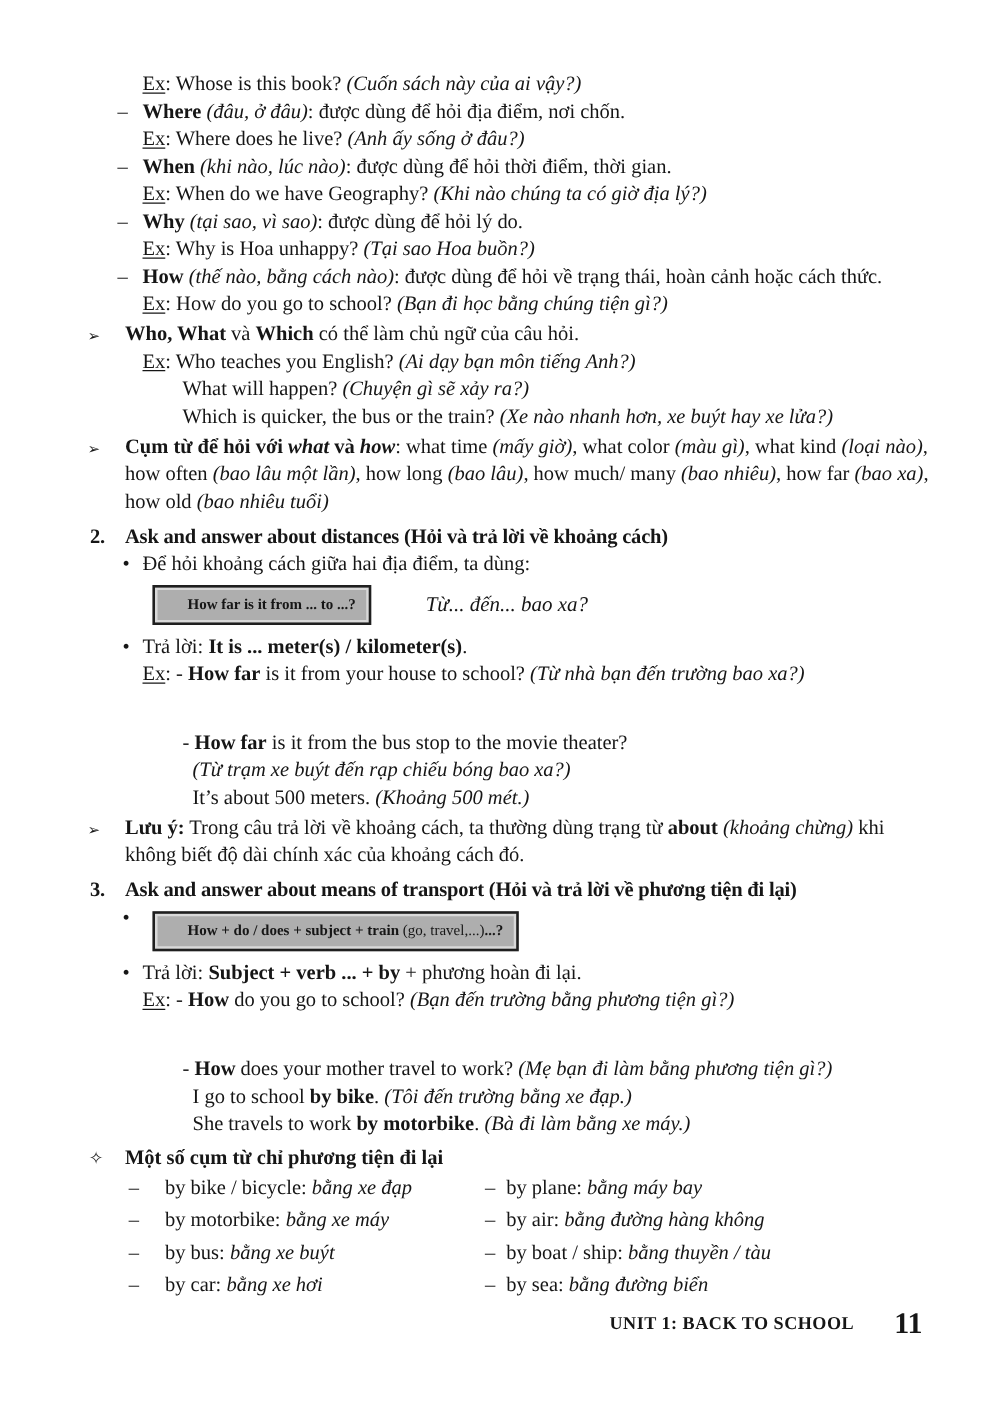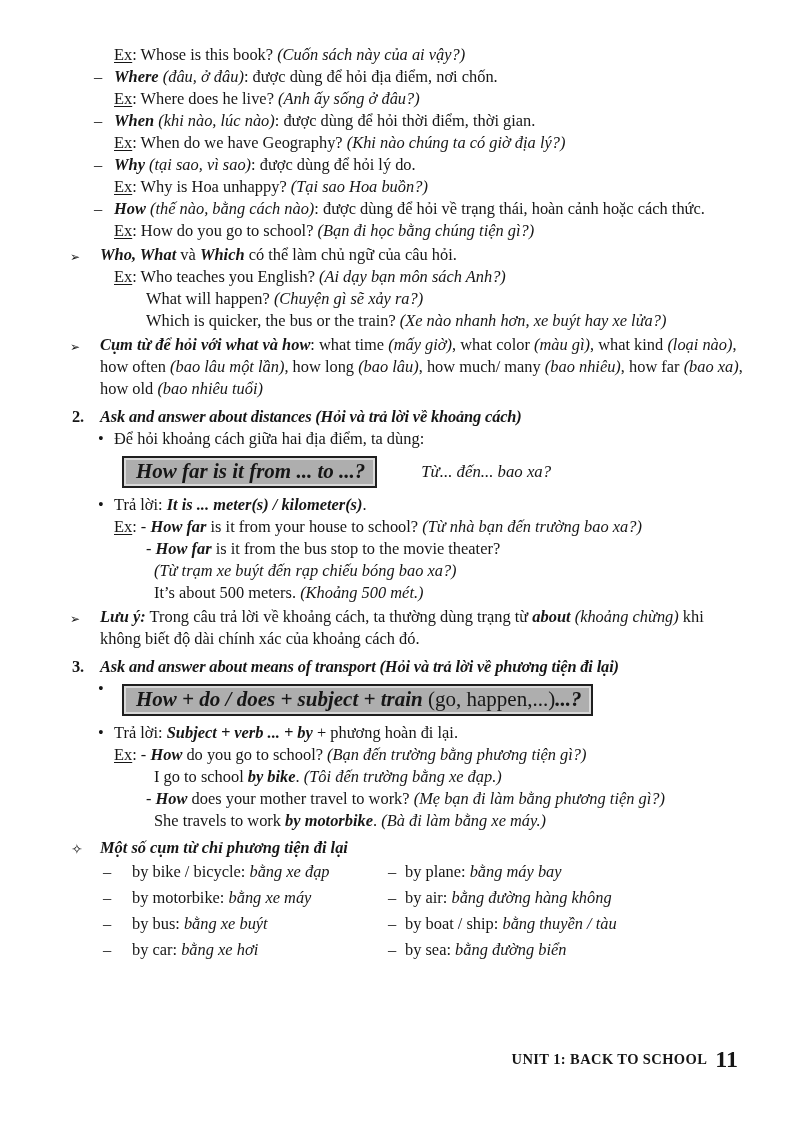--- a/index.html
+++ b/index.html
@@ -8,102 +8,102 @@
     --box-border:#1f1f1f;
     --page-bg:#ffffff;
   }
   html,body{margin:0;padding:0;background:#fff;}
   .page{
     width:800px;height:1142px;position:relative;overflow:hidden;
     background:var(--page-bg);color:var(--text);
     font-family:"Liberation Serif","DejaVu Serif",serif;
     font-size:16.4px;line-height:22px;
   }
-  .content{position:absolute;left:70px;right:54px;top:44px;}
+  .content{position:absolute;left:70px;right:54px;top:56px;}
   .blk{position:relative;}
   .marker{position:absolute;top:0;}
   
   .blk-dash{padding-left:44px;}      .blk-dash>.marker{left:24px;}
   .blk-ex{padding-left:44px;}
   .blk-ex-sub{padding-left:76px;}
   .blk-arrow{padding-left:30px;margin-top:2px;}
   .blk-arrow>.marker{left:0;font-size:12px;top:2px;font-family:"DejaVu Sans","Liberation Sans",sans-serif;}
   .blk-num{padding-left:30px;margin-top:6px;letter-spacing:-0.15px;}
   .blk-num>.marker{left:2px;font-weight:bold;}
   .blk-bullet{padding-left:44px;}    .blk-bullet>.marker{left:28px;}
-  .blk-ex2-dash{padding-left:76px;}
+  .blk-ex2-dash{padding-left:76px;margin-top:33px;}
   .blk-ex2-cont{padding-left:84px;}
   .blk-diamond{padding-left:30px;margin-top:5px;}
   .blk-diamond>.marker{left:1px;font-size:14px;top:1px;font-family:"DejaVu Sans","Liberation Sans",sans-serif;}
   
   .blk-boxrow{margin:6px 0 6px 52px;display:flex;align-items:center;gap:44px;}
   .formula-box{
     background:var(--box-bg);
     border:2.5px solid var(--box-border);
     box-shadow:inset 0 0 0 2px #d9d9d9;
-    padding:1px 10px 3px 12px;
-    font-size:21px;line-height:24px;white-space:nowrap;
+    padding:1px 10px 3px 26px;
+    font-size:12px;line-height:24px;white-space:nowrap;
   }
   .box-after{font-size:16.8px;}
   
   .blk-colrow{display:flex;line-height:26px;}
   .col{position:relative;}
   .col-left{width:318px;padding-left:62px;box-sizing:border-box;}
   .col-left>.marker{left:33px;}
   .col-right{padding-left:17px;}
   .col-right>.marker{left:0;}
   
-  .b{font-weight:bold;font-style:italic;}
+  .b{font-weight:bold;}
   .i{font-style:italic;}
   .u{text-decoration:underline;text-underline-offset:2px;}
   
-  .footer{position:absolute;top:1048px;right:62px;display:flex;align-items:center;gap:8px;}
+  .footer{position:absolute;top:1048px;right:62px;display:flex;align-items:center;gap:32px;}
   .footer-unit{font-weight:bold;font-size:14.5px;letter-spacing:0.4px;}
   .footer-page{font-weight:bold;font-size:24px;}
 </style>
 </head>
 <body>
 
 <div class="page">
   <div class="content">
       <div class="blk blk-ex"><span class="u">Ex</span><span>: Whose is this book? </span><span class="i">(Cuốn sách này của ai vậy?)</span></div>
       <div class="blk blk-dash"><span class="marker">–</span><span class="b">Where</span><span> </span><span class="i">(đâu, ở đâu)</span><span>: được dùng để hỏi địa điểm, nơi chốn.</span></div>
       <div class="blk blk-ex"><span class="u">Ex</span><span>: Where does he live? </span><span class="i">(Anh ấy sống ở đâu?)</span></div>
       <div class="blk blk-dash"><span class="marker">–</span><span class="b">When</span><span> </span><span class="i">(khi nào, lúc nào)</span><span>: được dùng để hỏi thời điểm, thời gian.</span></div>
       <div class="blk blk-ex"><span class="u">Ex</span><span>: When do we have Geography? </span><span class="i">(Khi nào chúng ta có giờ địa lý?)</span></div>
       <div class="blk blk-dash"><span class="marker">–</span><span class="b">Why</span><span> </span><span class="i">(tại sao, vì sao)</span><span>: được dùng để hỏi lý do.</span></div>
       <div class="blk blk-ex"><span class="u">Ex</span><span>: Why is Hoa unhappy? </span><span class="i">(Tại sao Hoa buồn?)</span></div>
       <div class="blk blk-dash"><span class="marker">–</span><span class="b">How</span><span> </span><span class="i">(thế nào, bằng cách nào)</span><span>: được dùng để hỏi về trạng thái, hoàn cảnh hoặc cách thức.</span></div>
       <div class="blk blk-ex"><span class="u">Ex</span><span>: How do you go to school? </span><span class="i">(Bạn đi học bằng chúng tiện gì?)</span></div>
       <div class="blk blk-arrow"><span class="marker">➢</span><span class="b">Who, What</span><span> và </span><span class="b">Which</span><span> có thể làm chủ ngữ của câu hỏi.</span></div>
-      <div class="blk blk-ex"><span class="u">Ex</span><span>: Who teaches you English? </span><span class="i">(Ai dạy bạn môn sách Anh?)</span></div>
+      <div class="blk blk-ex"><span class="u">Ex</span><span>: Who teaches you English? </span><span class="i">(Ai dạy bạn môn tiếng Anh?)</span></div>
       <div class="blk blk-ex-sub"><span>What will happen? </span><span class="i">(Chuyện gì sẽ xảy ra?)</span></div>
       <div class="blk blk-ex-sub"><span>Which is quicker, the bus or the train? </span><span class="i">(Xe nào nhanh hơn, xe buýt hay xe lửa?)</span></div>
       <div class="blk blk-arrow"><span class="marker">➢</span><span class="b">Cụm từ để hỏi với </span><span class="b i">what</span><span class="b"> và </span><span class="b i">how</span><span>: what time </span><span class="i">(mấy giờ)</span><span>, what color </span><span class="i">(màu gì)</span><span>, what kind </span><span class="i">(loại nào)</span><span>, how often </span><span class="i">(bao lâu một lần)</span><span>, how long </span><span class="i">(bao lâu)</span><span>, how much/ many </span><span class="i">(bao nhiêu)</span><span>, how far </span><span class="i">(bao xa)</span><span>, how old </span><span class="i">(bao nhiêu tuổi)</span></div>
       <div class="blk blk-num"><span class="marker">2.</span><span class="b">Ask and answer about distances (Hỏi và trả lời về khoảng cách)</span></div>
       <div class="blk blk-bullet"><span class="marker">•</span><span>Để hỏi khoảng cách giữa hai địa điểm, ta dùng:</span></div>
       <div class="blk blk-boxrow">
         <span class="formula-box"><span class="b">How far is it from ... to ...?</span></span>
         <span class="box-after"><span class="i">Từ... đến... bao xa?</span></span>
       </div>
       <div class="blk blk-bullet"><span class="marker">•</span><span>Trả lời: </span><span class="b">It is ... meter(s) / kilometer(s)</span><span>.</span></div>
       <div class="blk blk-ex"><span class="u">Ex</span><span>: - </span><span class="b">How far</span><span> is it from your house to school? </span><span class="i">(Từ nhà bạn đến trường bao xa?)</span></div>
       <div class="blk blk-ex2-dash"><span>- </span><span class="b">How far</span><span> is it from the bus stop to the movie theater?</span></div>
       <div class="blk blk-ex2-cont"><span class="i">(Từ trạm xe buýt đến rạp chiếu bóng bao xa?)</span></div>
       <div class="blk blk-ex2-cont"><span>It’s about 500 meters. </span><span class="i">(Khoảng 500 mét.)</span></div>
       <div class="blk blk-arrow"><span class="marker">➢</span><span class="b">Lưu ý:</span><span> Trong câu trả lời về khoảng cách, ta thường dùng trạng từ </span><span class="b">about</span><span> </span><span class="i">(khoảng chừng)</span><span> khi không biết độ dài chính xác của khoảng cách đó.</span></div>
       <div class="blk blk-num"><span class="marker">3.</span><span class="b">Ask and answer about means of transport (Hỏi và trả lời về phương tiện đi lại)</span></div>
       <div class="blk blk-bullet"><span class="marker">•</span></div>
       <div class="blk blk-boxrow">
-        <span class="formula-box"><span class="b">How + do / does + subject + train</span><span> (go, happen,...)</span><span class="b">...?</span></span>
+        <span class="formula-box"><span class="b">How + do / does + subject + train</span><span> (go, travel,...)</span><span class="b">...?</span></span>
       </div>
       <div class="blk blk-bullet"><span class="marker">•</span><span>Trả lời: </span><span class="b">Subject + verb ... + by</span><span> + phương hoàn đi lại.</span></div>
       <div class="blk blk-ex"><span class="u">Ex</span><span>: - </span><span class="b">How</span><span> do you go to school? </span><span class="i">(Bạn đến trường bằng phương tiện gì?)</span></div>
+      <div class="blk blk-ex2-dash"><span>- </span><span class="b">How</span><span> does your mother travel to work? </span><span class="i">(Mẹ bạn đi làm bằng phương tiện gì?)</span></div>
       <div class="blk blk-ex2-cont"><span>I go to school </span><span class="b">by bike</span><span>. </span><span class="i">(Tôi đến trường bằng xe đạp.)</span></div>
-      <div class="blk blk-ex2-dash"><span>- </span><span class="b">How</span><span> does your mother travel to work? </span><span class="i">(Mẹ bạn đi làm bằng phương tiện gì?)</span></div>
       <div class="blk blk-ex2-cont"><span>She travels to work </span><span class="b">by motorbike</span><span>. </span><span class="i">(Bà đi làm bằng xe máy.)</span></div>
       <div class="blk blk-diamond"><span class="marker">✧</span><span class="b">Một số cụm từ chỉ phương tiện đi lại</span></div>
       <div class="blk blk-colrow">
         <span class="col col-left"><span class="marker">–</span><span>by bike / bicycle: </span><span class="i">bằng xe đạp</span></span>
         <span class="col col-right"><span class="marker">–</span><span>by plane: </span><span class="i">bằng máy bay</span></span>
       </div>
       <div class="blk blk-colrow">
         <span class="col col-left"><span class="marker">–</span><span>by motorbike: </span><span class="i">bằng xe máy</span></span>
         <span class="col col-right"><span class="marker">–</span><span>by air: </span><span class="i">bằng đường hàng không</span></span>
       </div>

